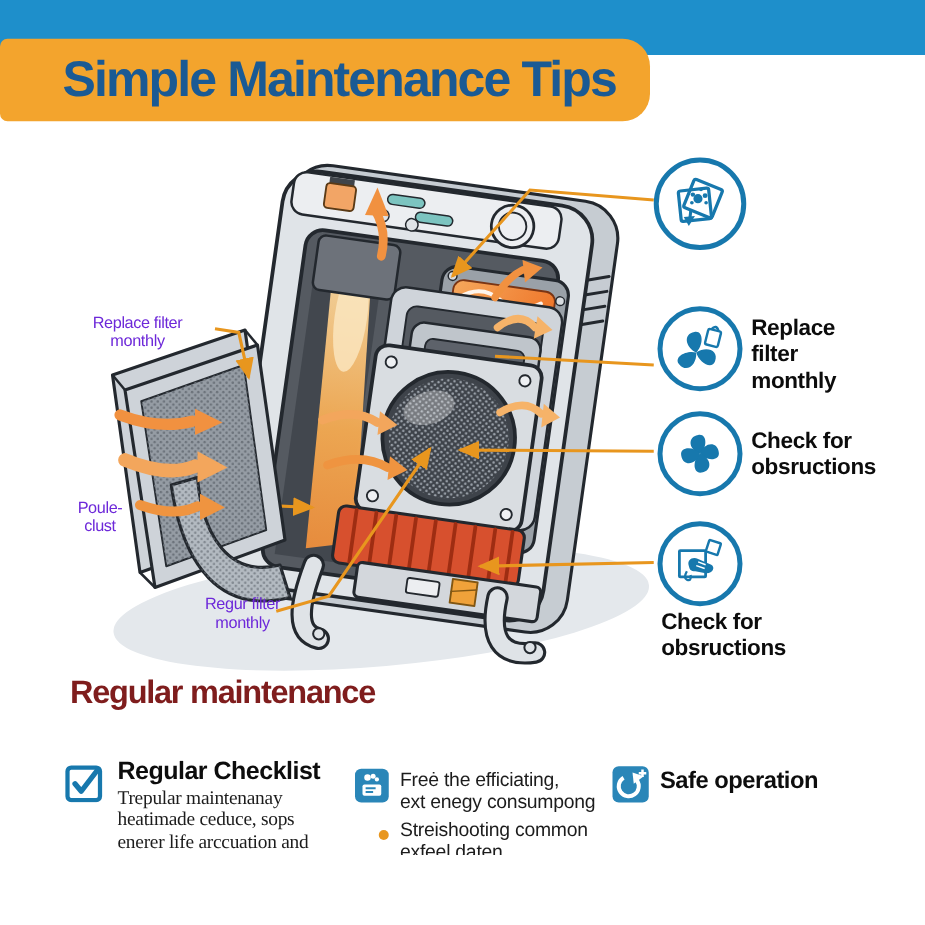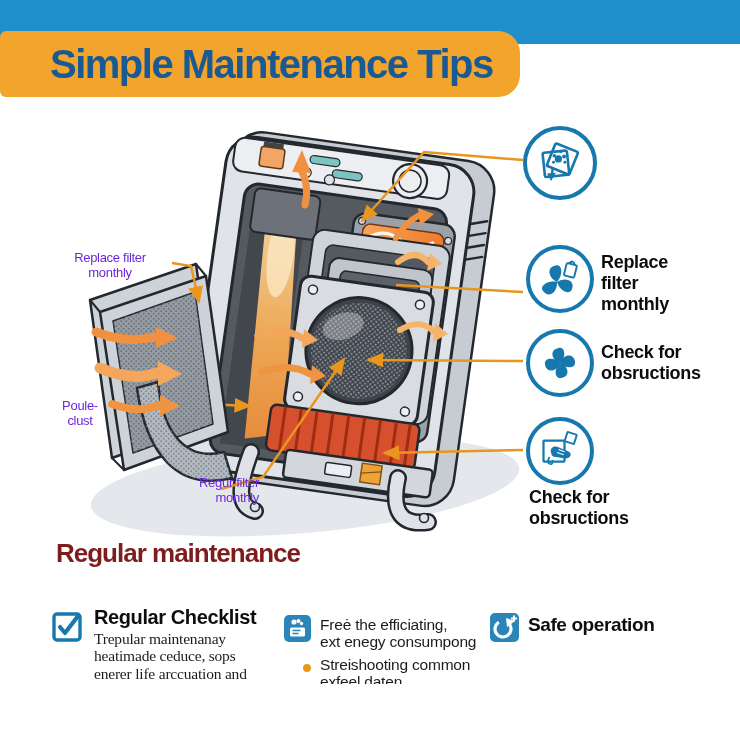--- a/index.html
+++ b/index.html
@@ -9,21 +9,21 @@
   .pre{white-space:pre-line;}
   
   #blue-bar{left:0;top:0;width:740px;height:44px;background:#1e8fcb;}
   #banner{left:0;top:31px;width:520px;height:66px;background:#f3a42d;border-radius:6px 22px 22px 6px;}
   #page-title{left:50px;top:31px;width:470px;height:66px;line-height:66px;font-size:40px;font-weight:bold;
               color:#1a5a94;letter-spacing:-1.5px;}
   
   .dev-label{font-weight:normal;color:#6d28d9;font-size:13px;line-height:1.12;letter-spacing:-0.3px;}
   #ll1{left:36px;top:251px;width:148px;text-align:center;}
   #ll2{left:30px;top:387px;width:100px;text-align:center;margin-top:12px;}
-  #ll3{left:129px;top:476px;width:130px;text-align:right;}
+  #ll3{left:129px;top:476px;width:130px;text-align:center;}
   
   .co-circle{border:4px solid #1778ad;border-radius:50%;background:#ffffff;box-sizing:border-box;
              display:flex;align-items:center;justify-content:center;}
   #c1{left:523px;top:126px;width:74px;height:74px;}
   #c2{left:526px;top:245px;width:68px;height:68px;}
   #c3{left:526px;top:329px;width:68px;height:68px;}
   #c4{left:526px;top:417px;width:68px;height:68px;}
   .co-label{font-weight:bold;color:#0c0c0c;font-size:18px;line-height:1.18;letter-spacing:-0.3px;}
   #cl1{left:601px;top:140px;width:130px;}
   #cl2{left:601px;top:252px;width:130px;}

